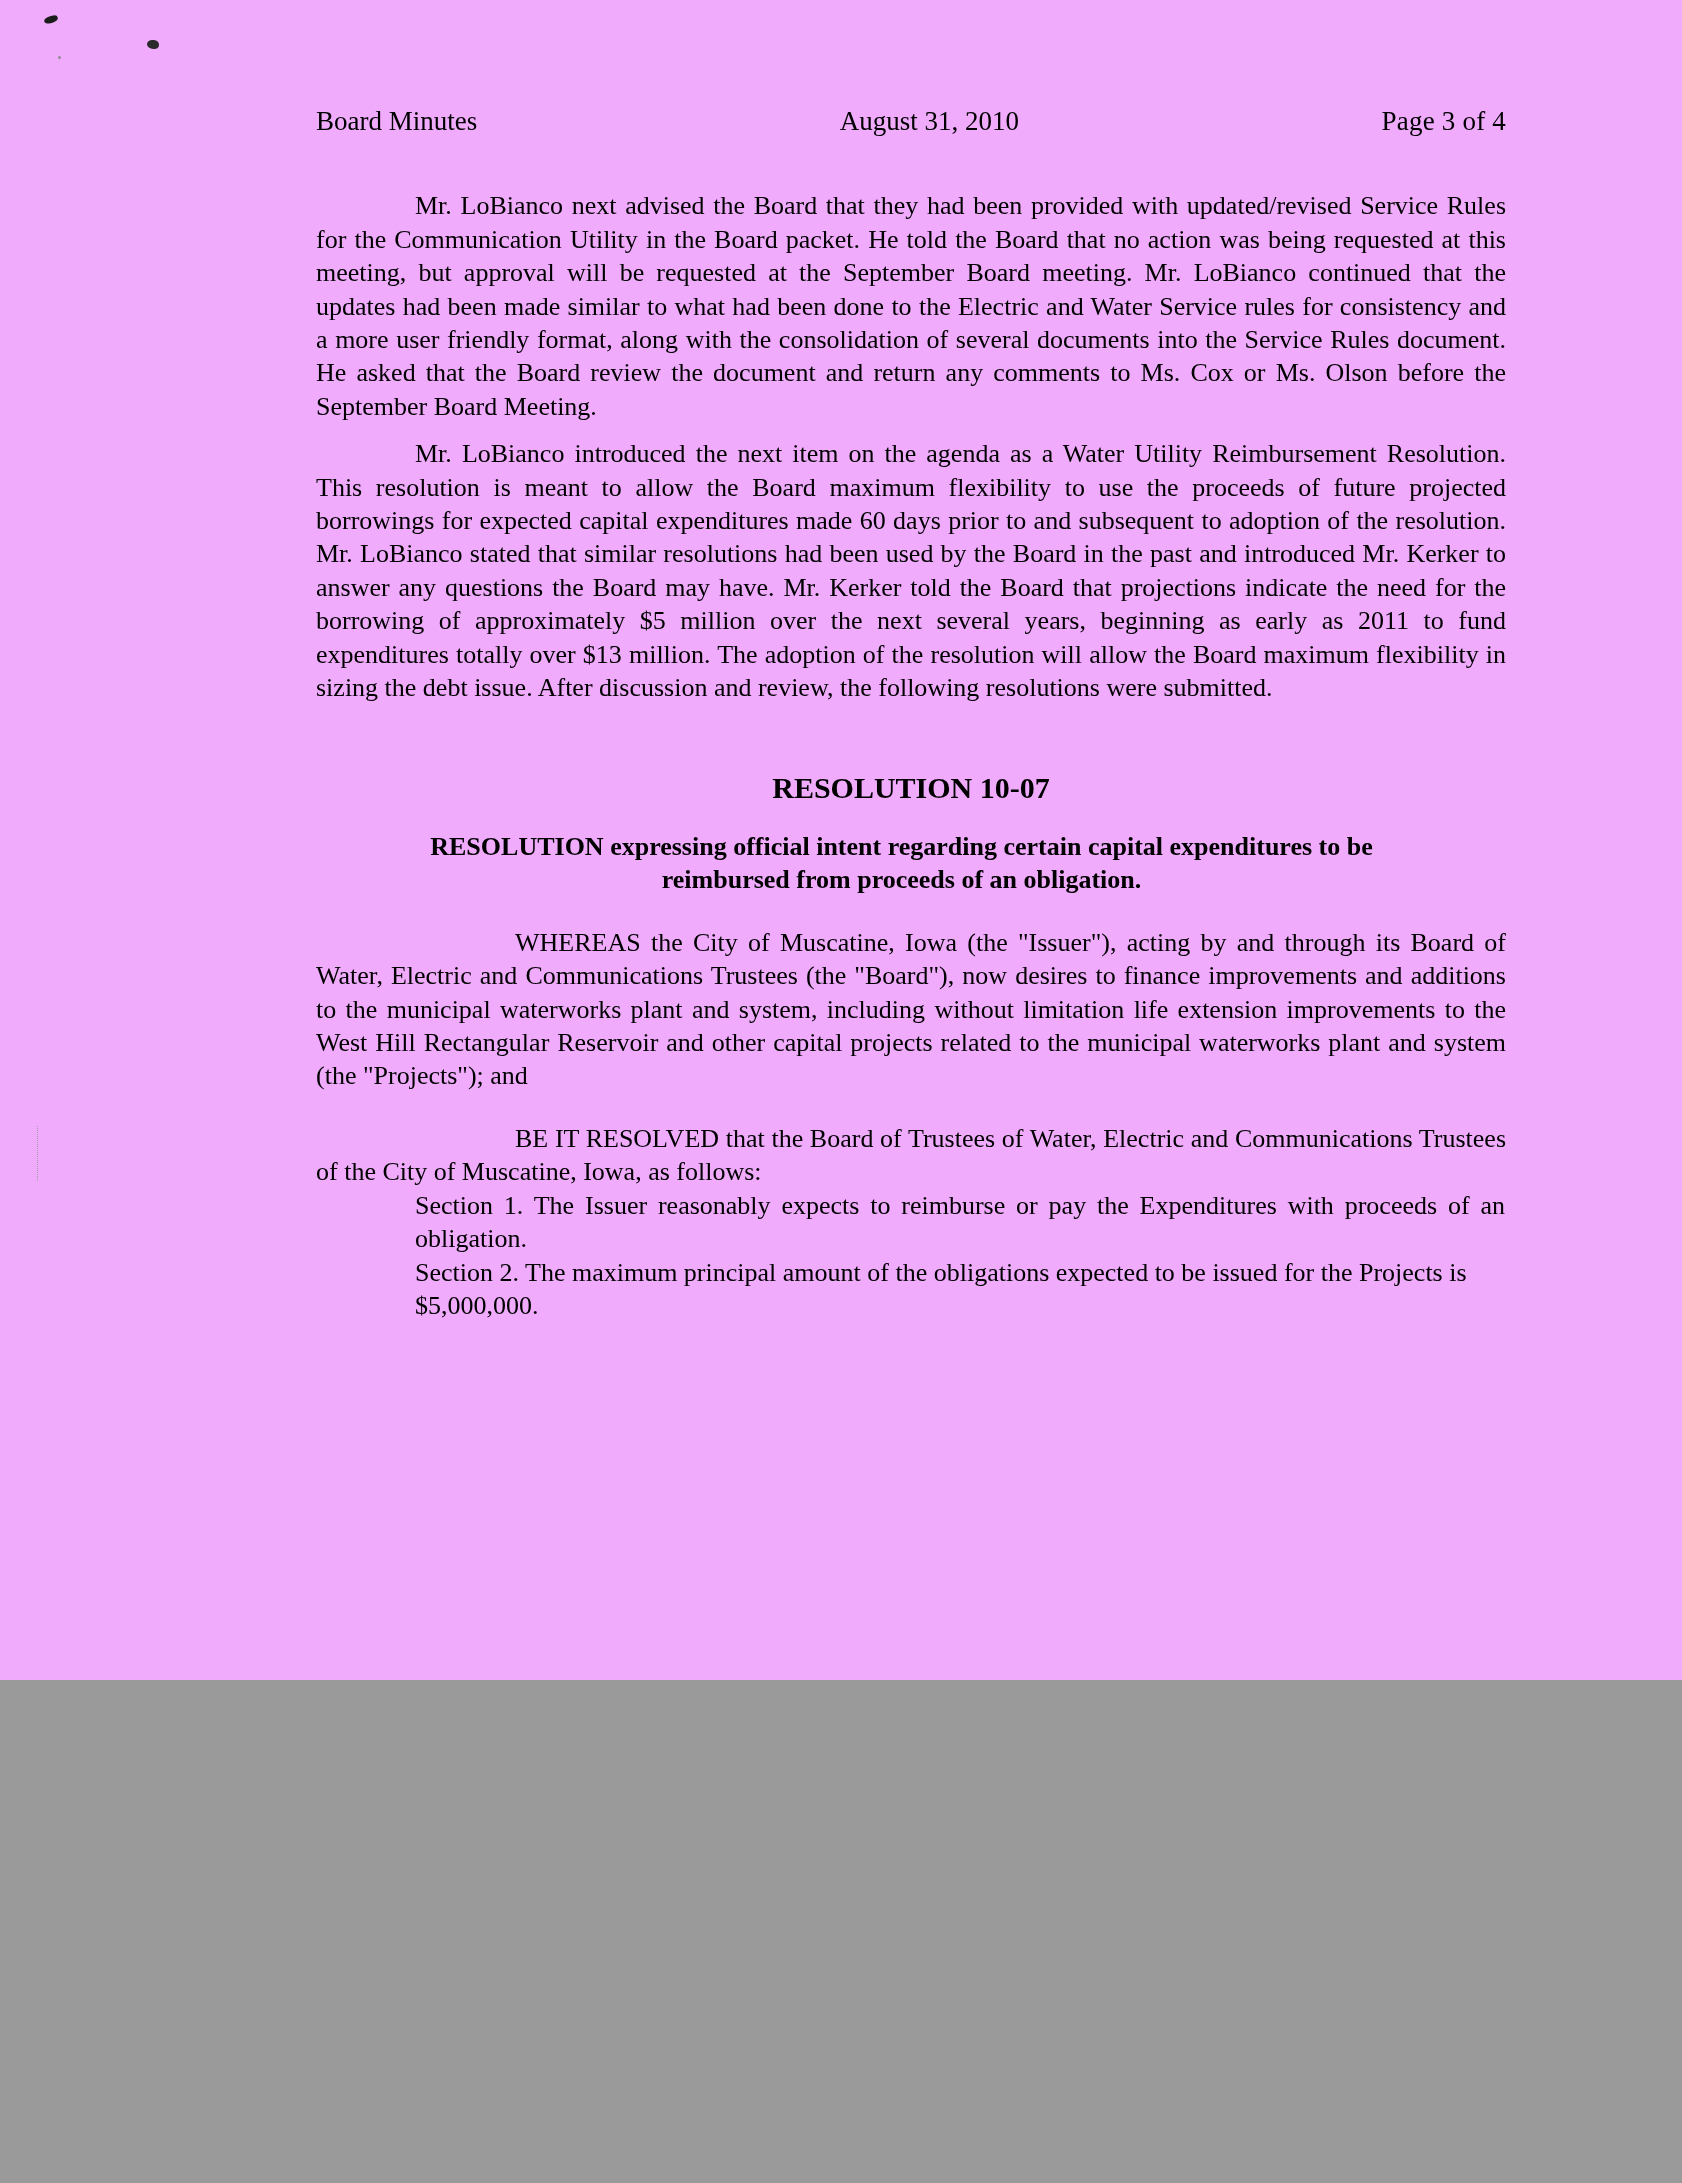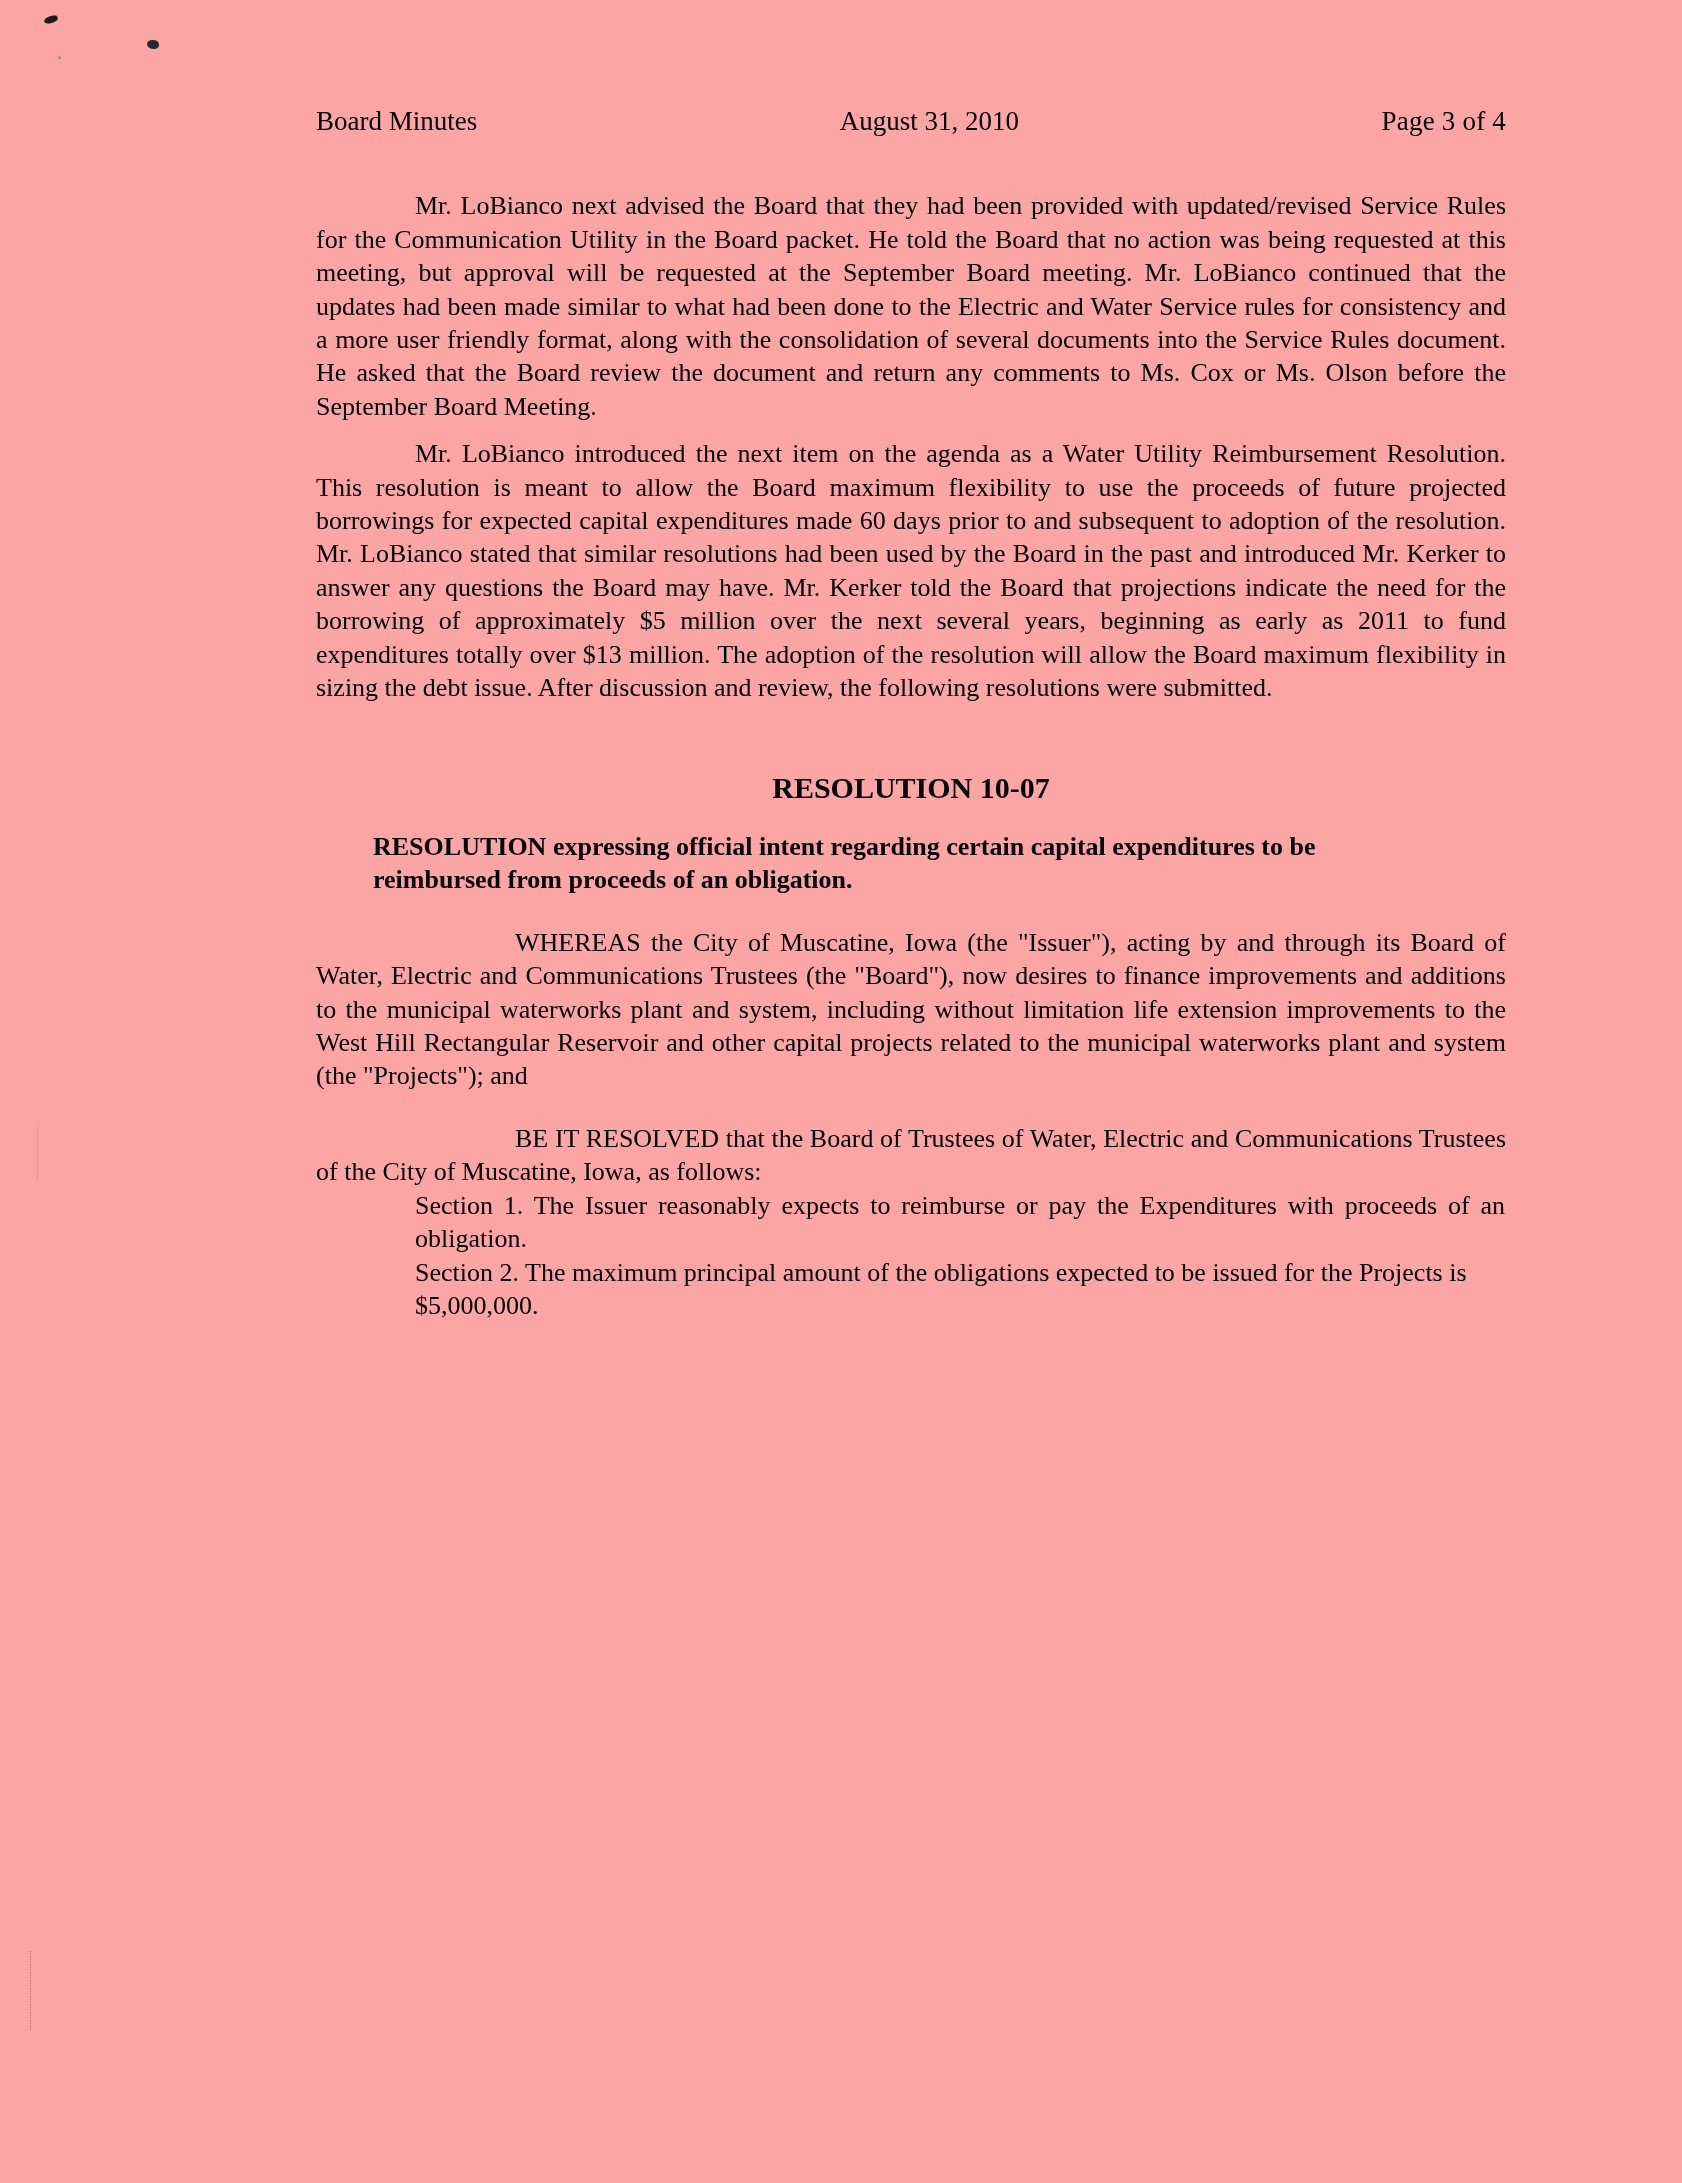--- a/index.html
+++ b/index.html
@@ -3,23 +3,23 @@
 <meta charset="utf-8">
 <style>
   html, body {
     margin: 0;
     padding: 0;
     background: #9a9a9a;
   }
   .page {
     position: relative;
     width: 1683px;
-    height: 2183px;
+    height: 1680px;
     margin: 0 auto;
-    background: #fca5a5;
+    background: #f0abfc;
     color: #000000;
     font-family: "Liberation Serif", "DejaVu Serif", serif;
     overflow: hidden;
   }
   .content {
     position: absolute;
     left: 316px;
     top: 105px;
     width: 1190px;
   }
@@ -46,24 +46,24 @@
     margin-bottom: 14px;
   }
   .res-number {
     text-align: center;
     font-weight: bold;
     font-size: 30px;
     margin-top: 65px;
   }
   .res-title {
     font-weight: bold;
-    margin-left: 57px;
+    margin-left: 99px;
     width: 973px;
     margin-top: 22px;
-    text-align: left;
+    text-align: center;
   }
   .clause {
     text-align: justify;
     text-indent: 199px;
     margin-top: 29px;
   }
   .clause.first { }
   .section-para {
     margin-left: 99px;
     width: 1090px;

